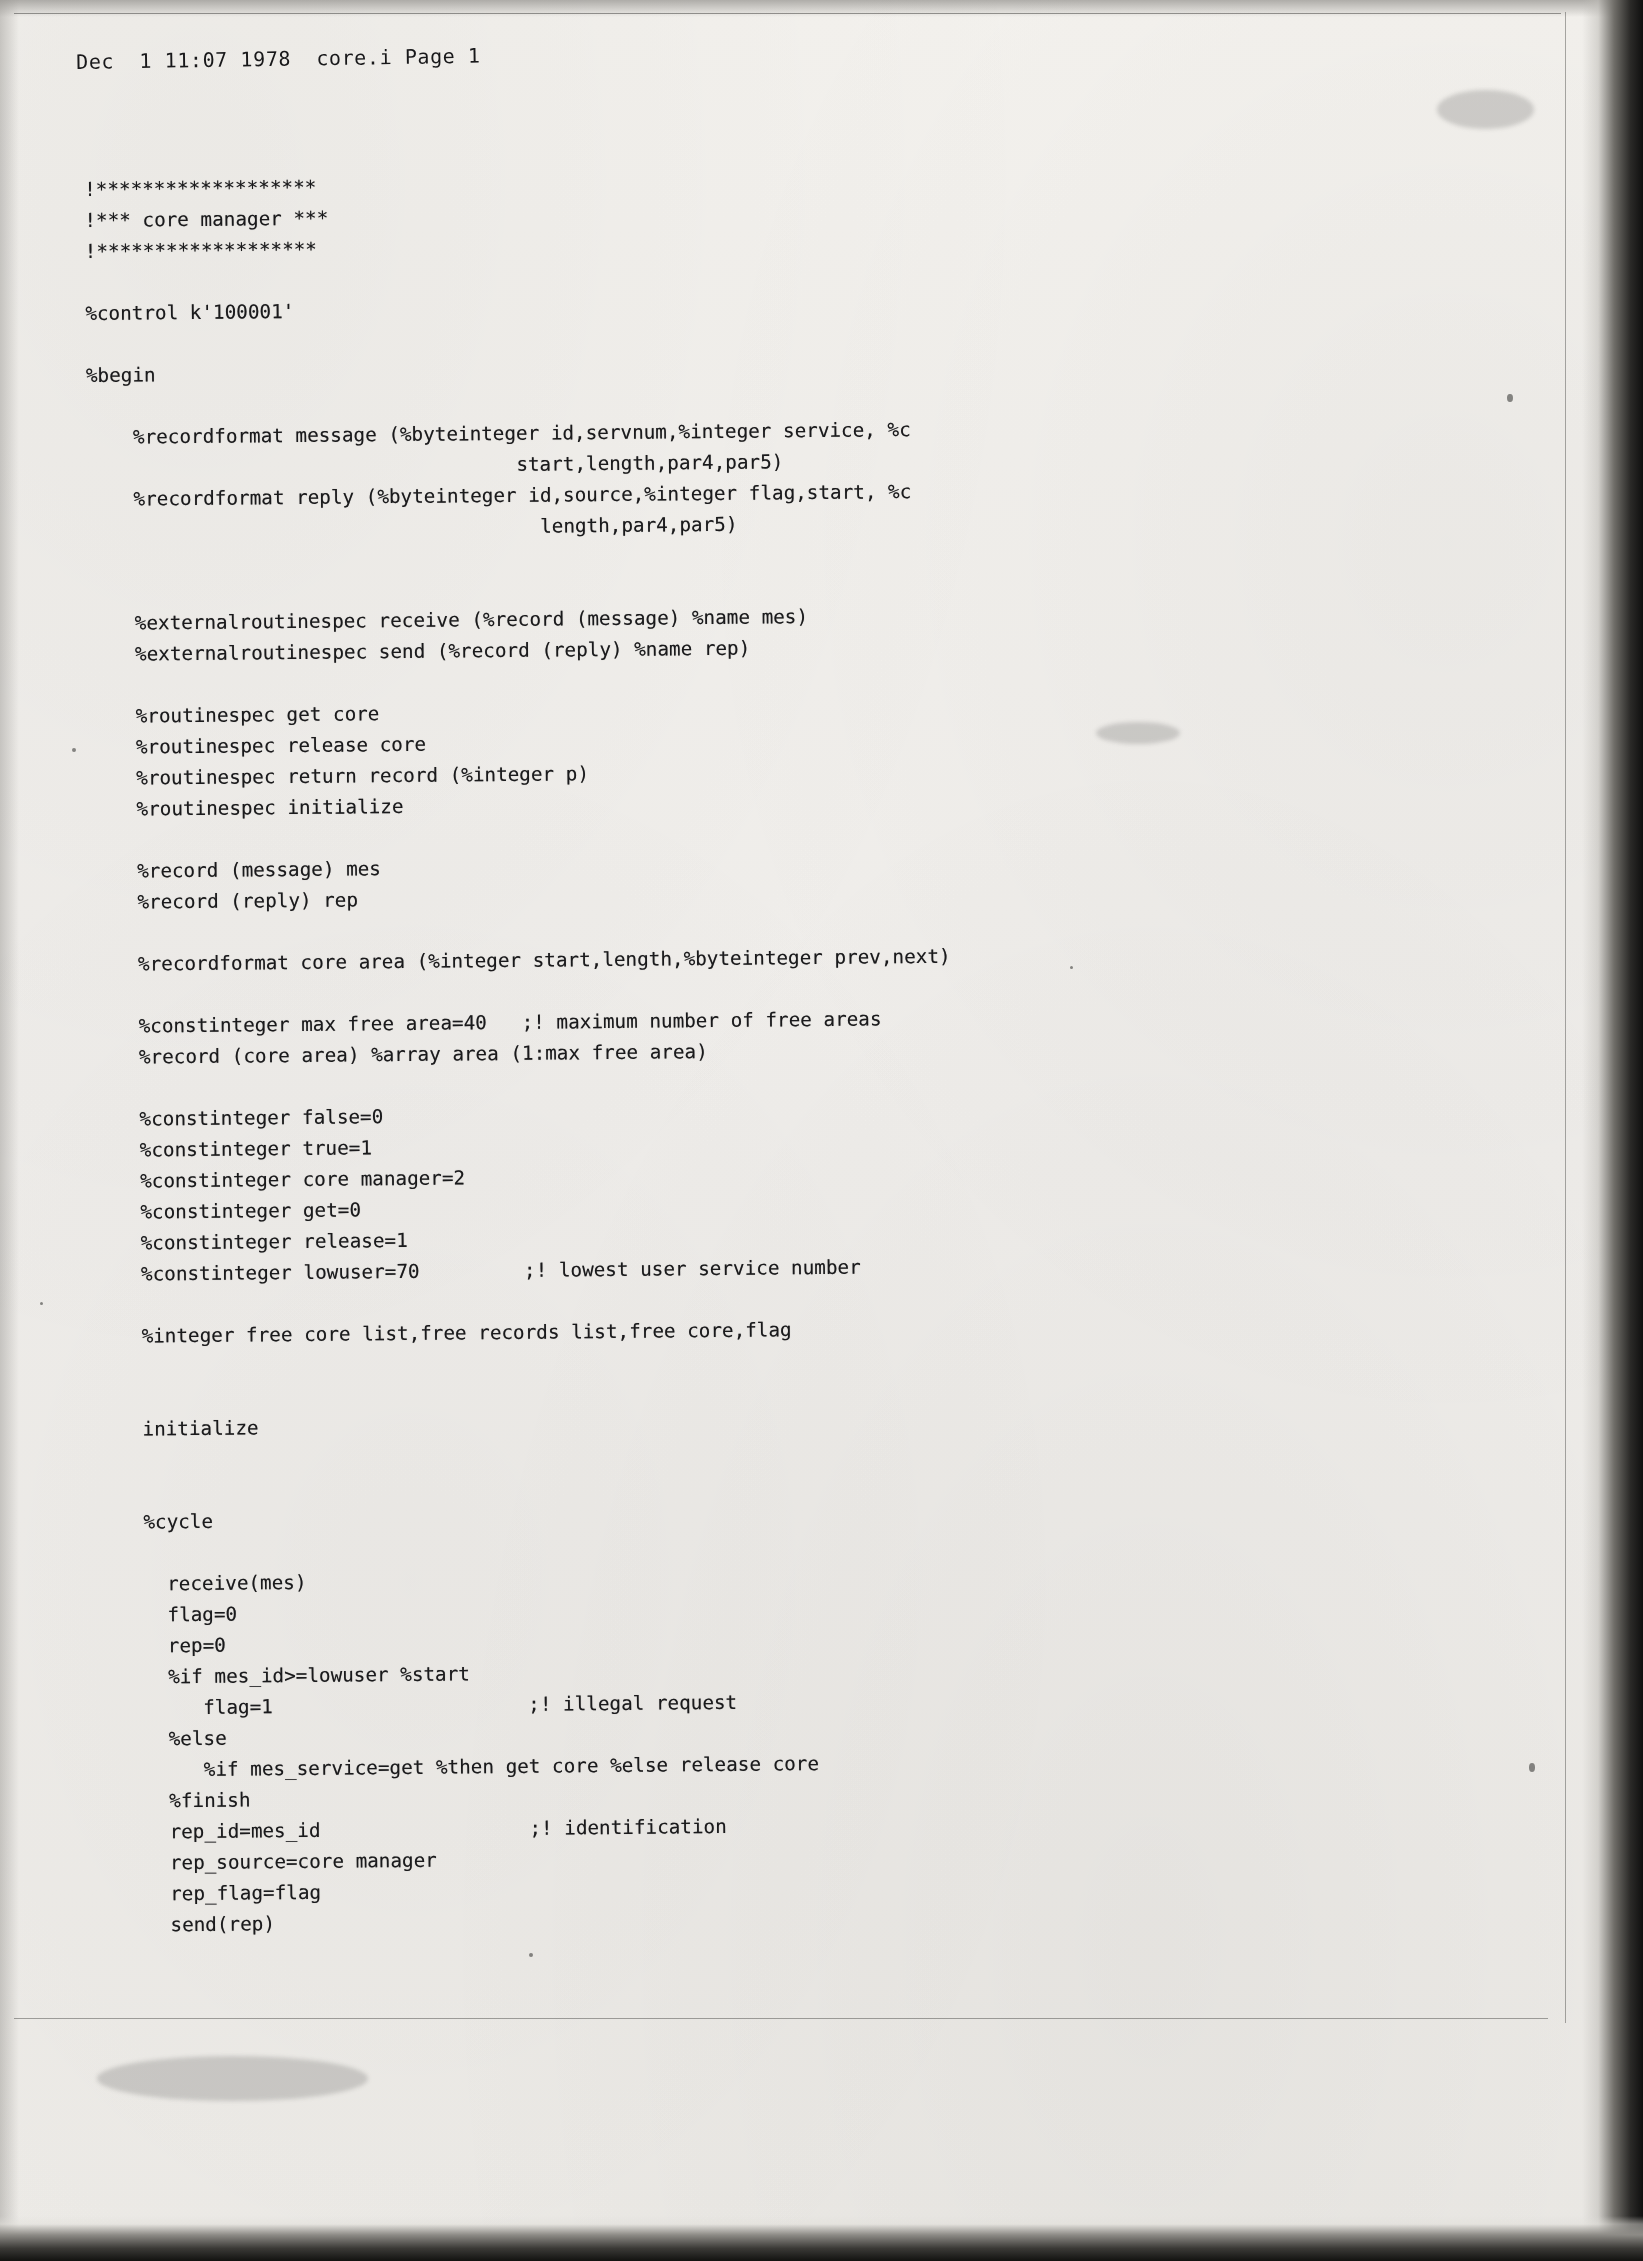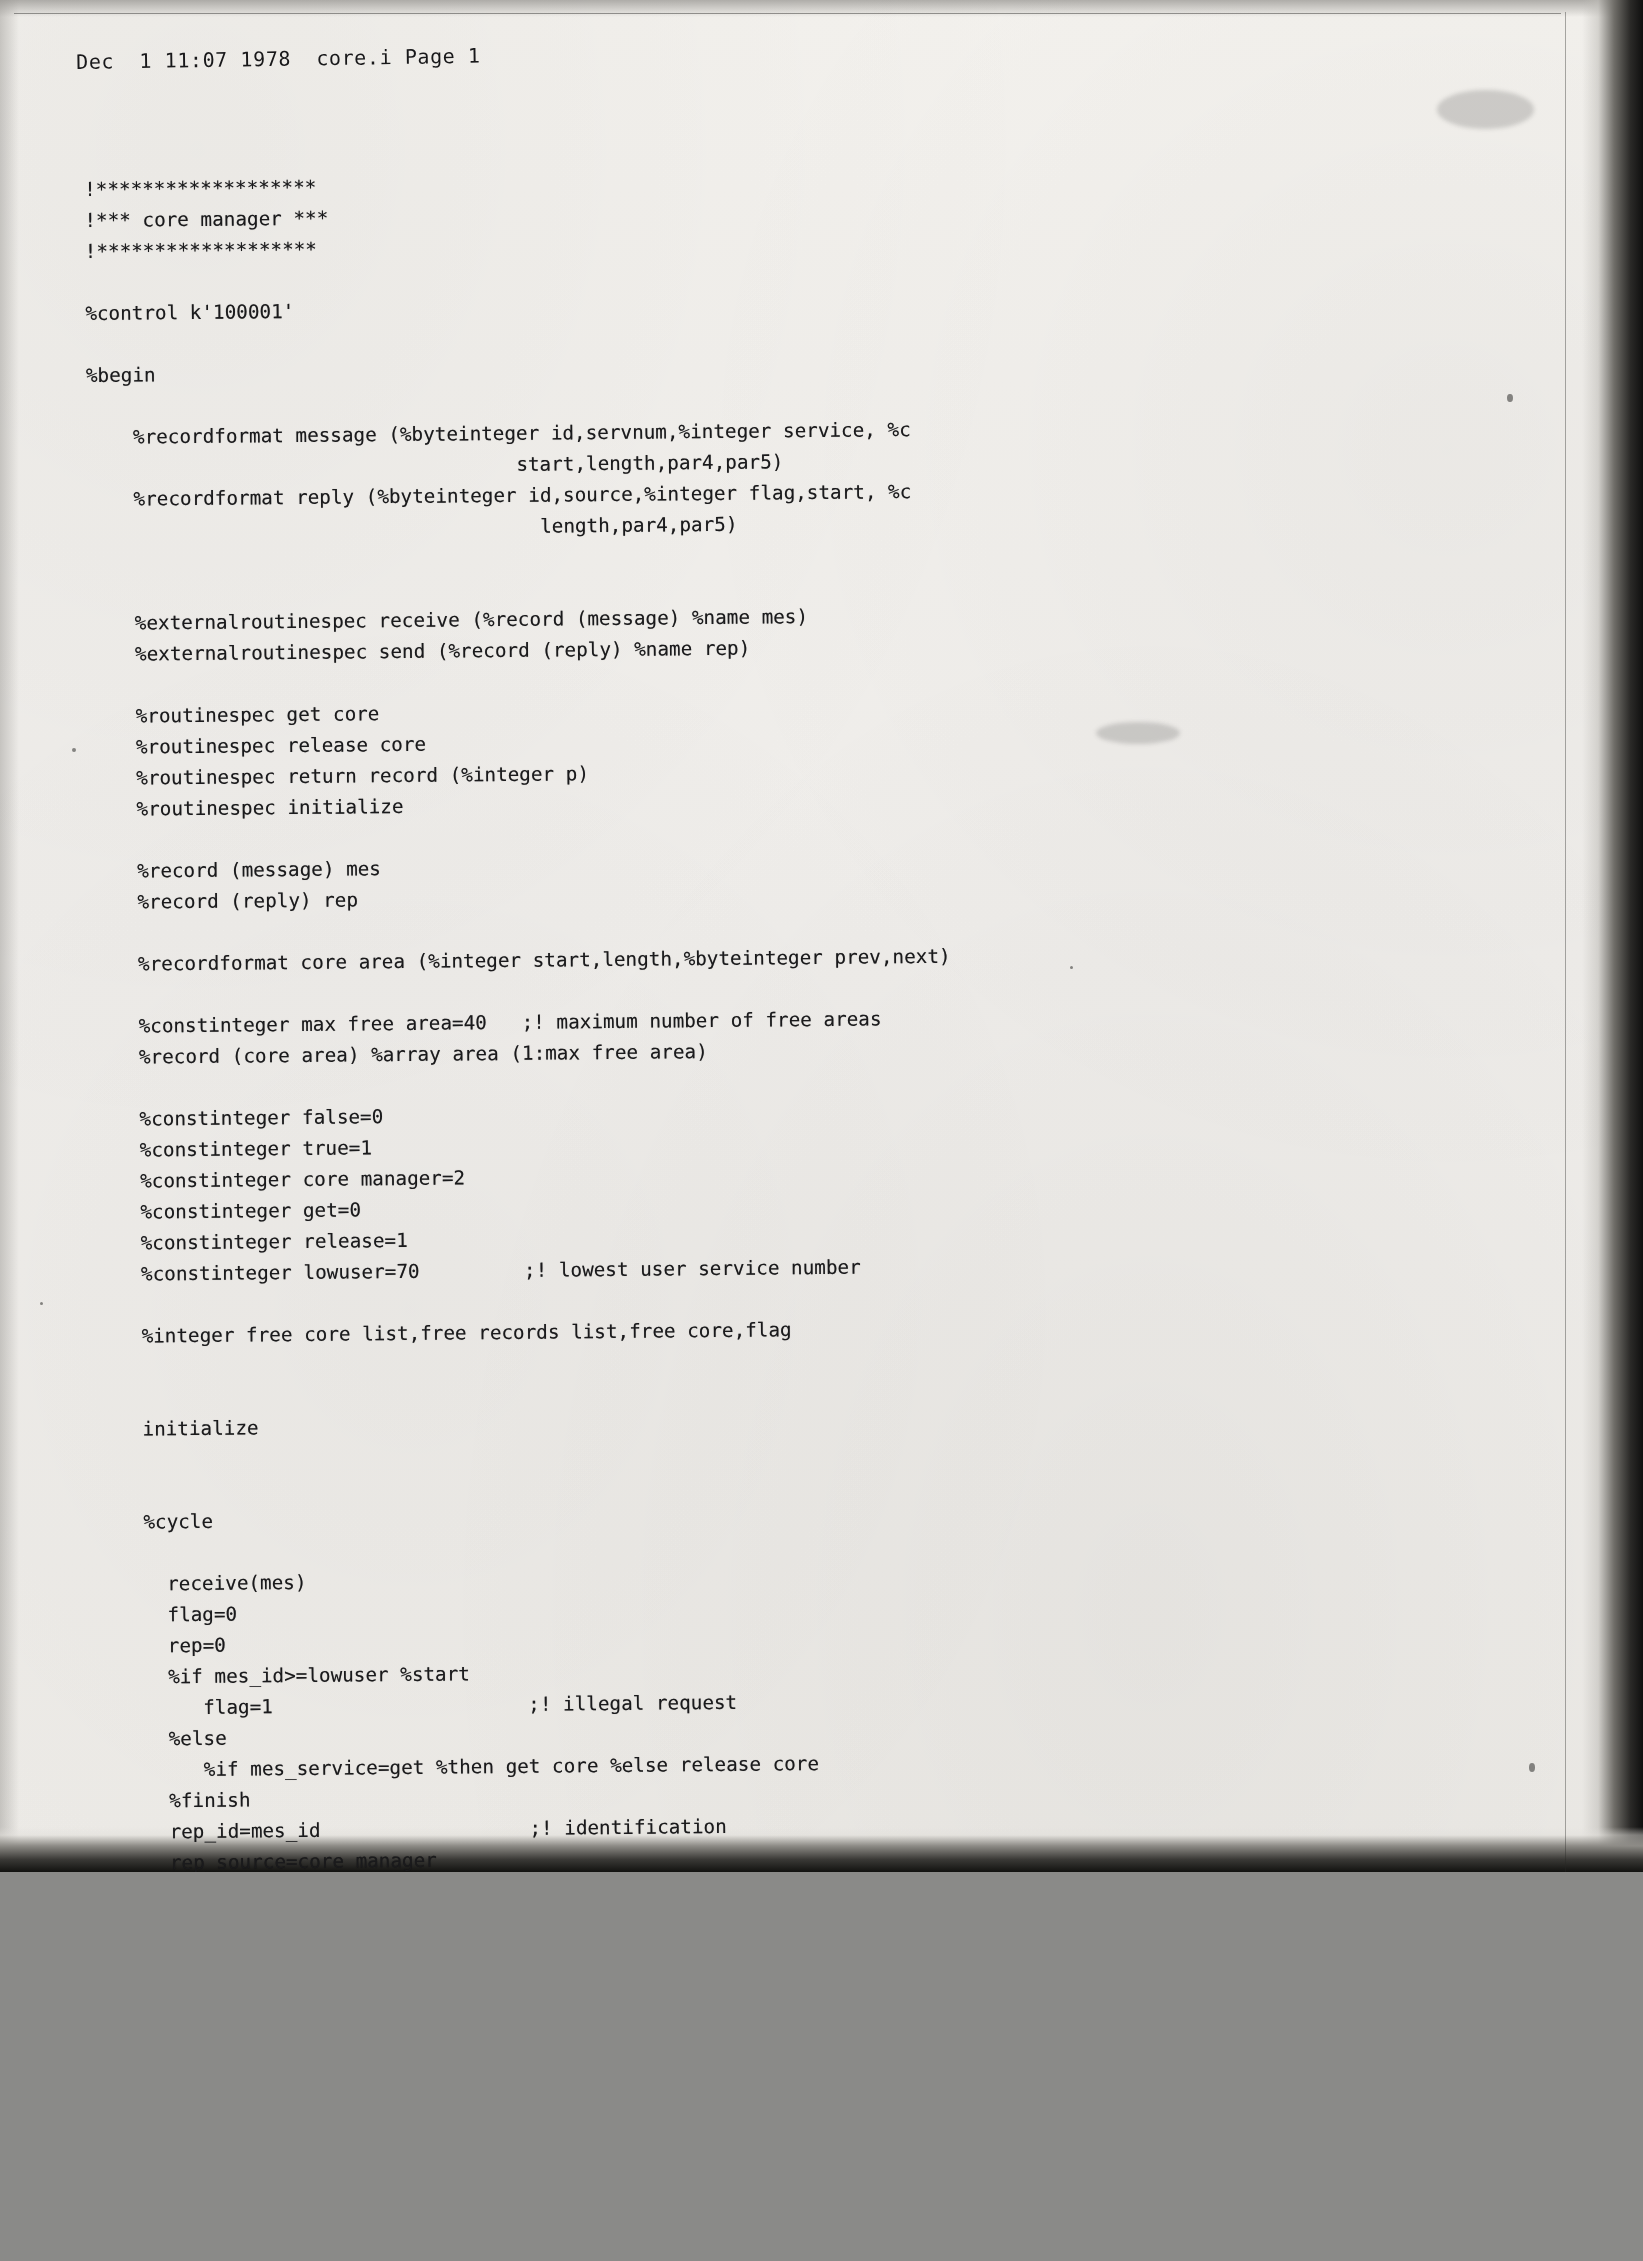--- a/index.html
+++ b/index.html
@@ -3,21 +3,21 @@
 <meta charset="utf-8">
 <style>
   html, body {
     margin: 0;
     padding: 0;
     background: #8a8a88;
   }
   .page {
     position: relative;
     width: 1644px;
-    height: 1872px;
+    height: 2261px;
     background: #f2f0ec;
     overflow: hidden;
     
     background-image:
       radial-gradient(ellipse at 12% 8%, rgba(0,0,0,0.035), rgba(0,0,0,0) 42%),
       radial-gradient(ellipse at 88% 24%, rgba(0,0,0,0.030), rgba(0,0,0,0) 38%),
       radial-gradient(ellipse at 70% 86%, rgba(0,0,0,0.035), rgba(0,0,0,0) 45%),
       radial-gradient(ellipse at 25% 70%, rgba(0,0,0,0.025), rgba(0,0,0,0) 40%),
       linear-gradient(180deg, #f4f2ee 0%, #efedea 50%, #eceae6 100%);
     text-decoration: underline;

